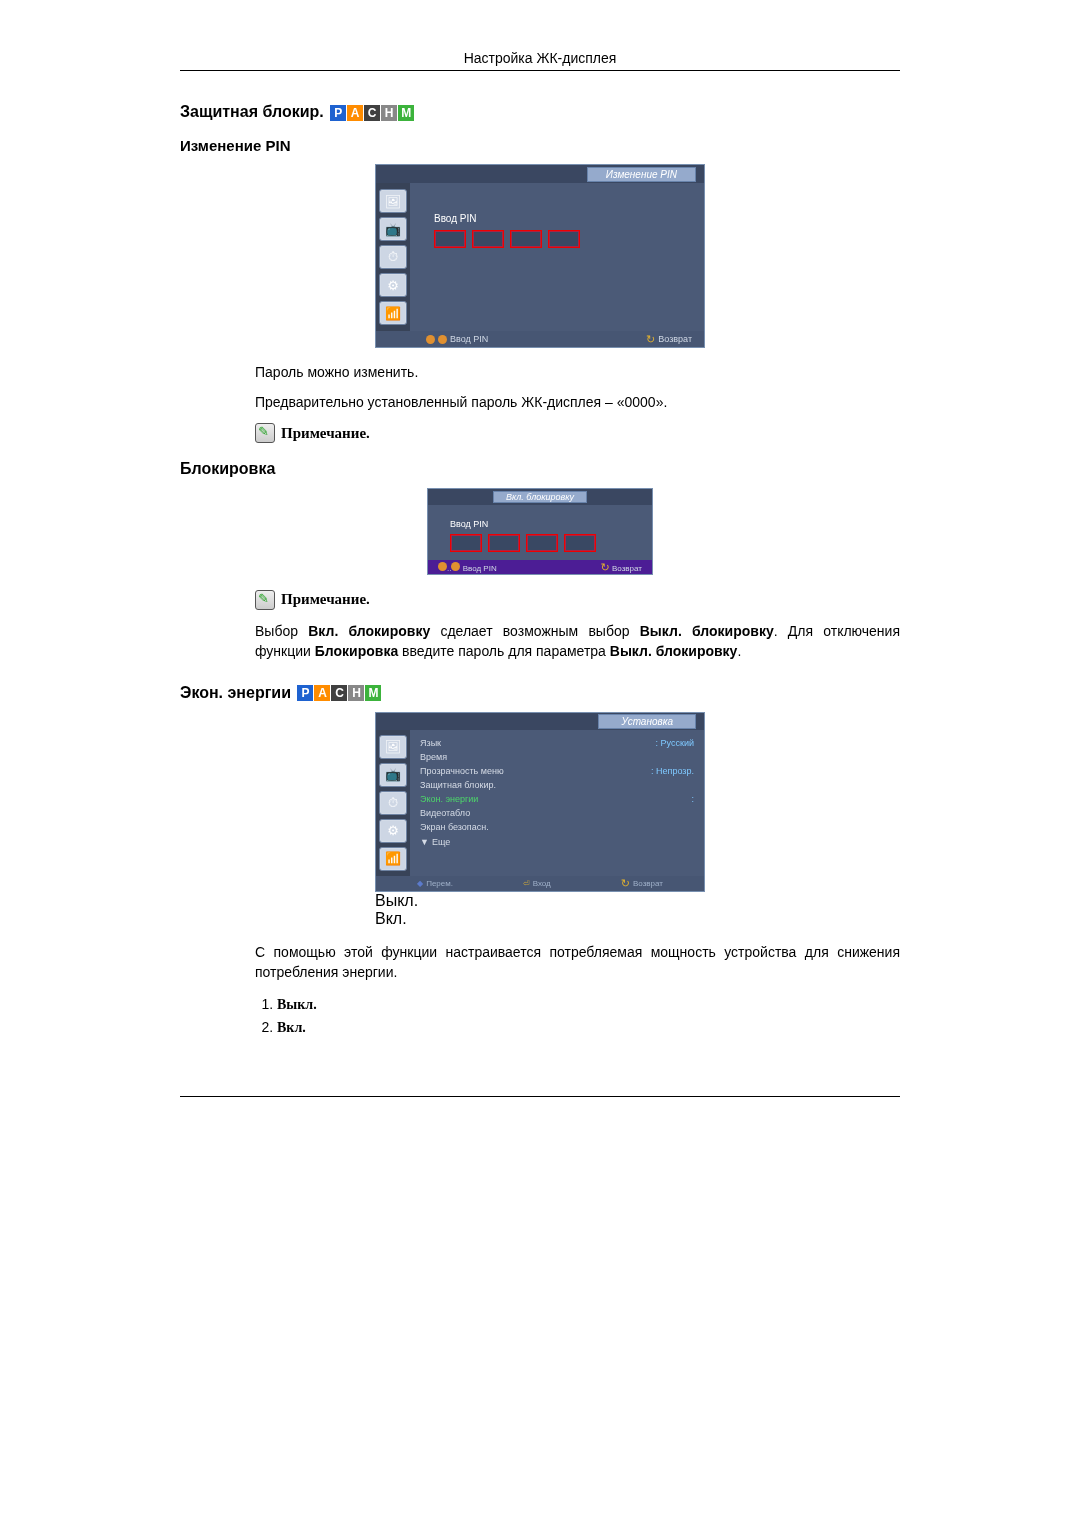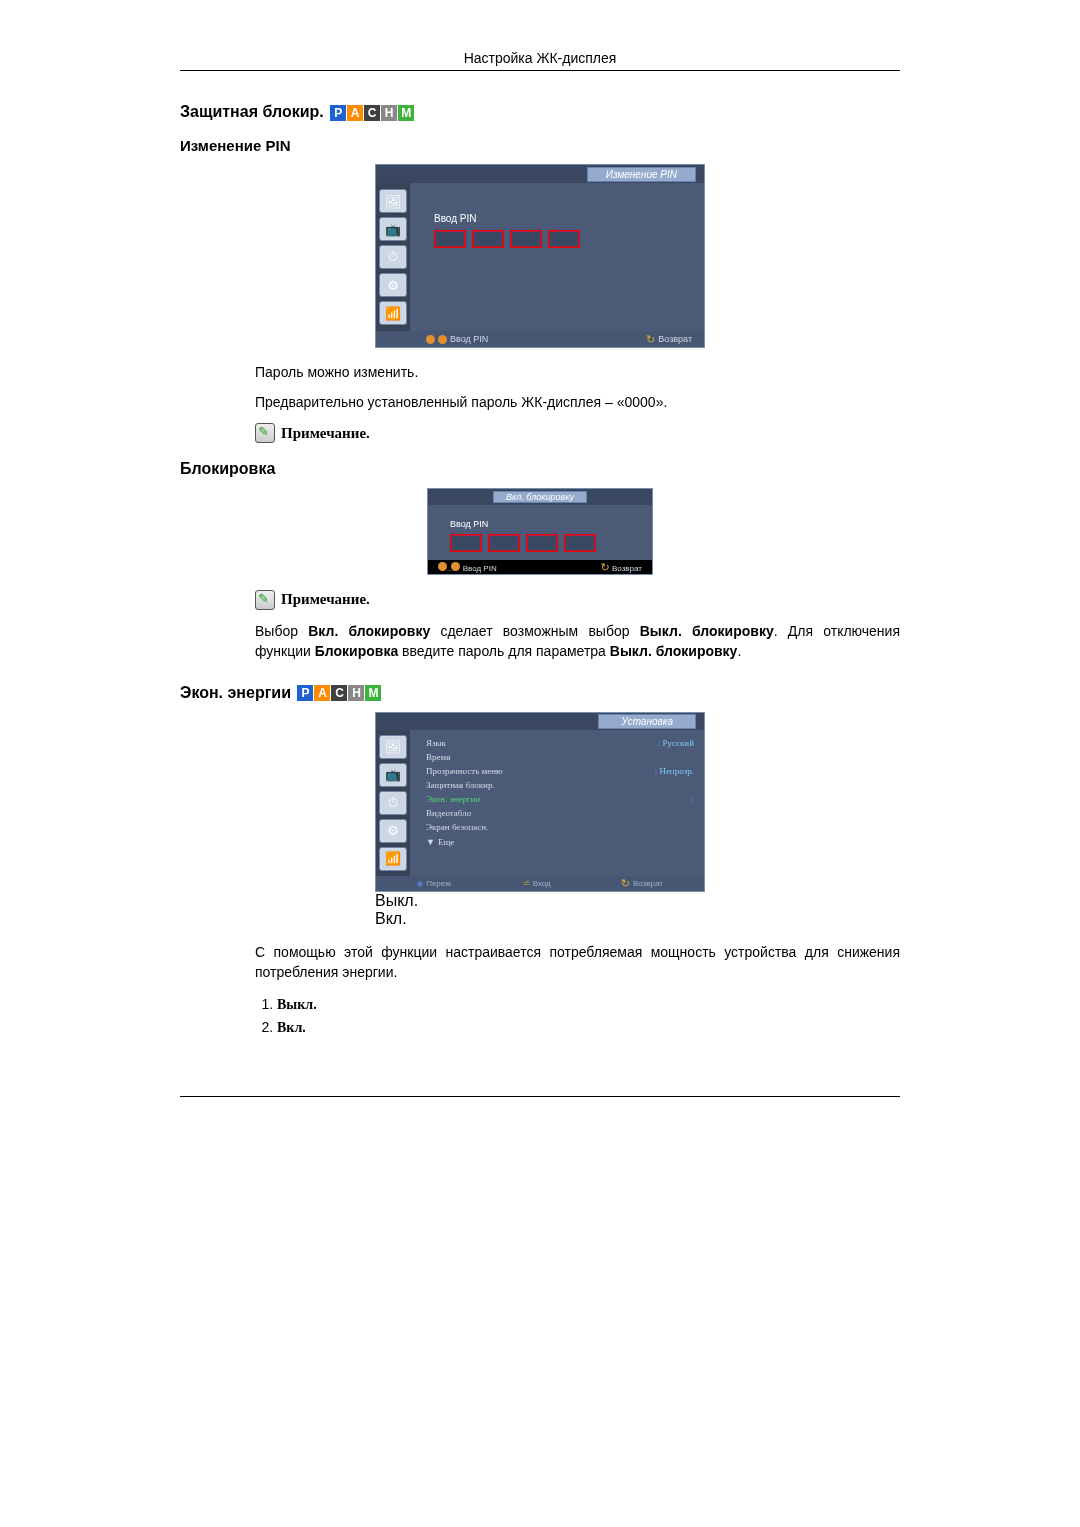--- a/index.html
+++ b/index.html
@@ -191,21 +191,21 @@
   .osd2 .titlebox {
     background:#95aacc;
     font-style:italic;
     padding:0 12px;
     border:1px solid #6883ab;
     font-size:9px;
   }
   .osd2 .content { padding: 14px 22px 8px 22px; }
   .osd2 .label { font-size:9px; margin-bottom:5px; }
   .osd2 .footer {
-    background:#000000;
+    background:#4c1d95;
     height:14px;
     display:flex;
     justify-content:space-between;
     align-items:center;
     padding:0 10px;
     font-size:8px;
     color:#cfd7e4;
   }
 
   
@@ -236,22 +236,21 @@
     width:34px;
     background:#384358;
     display:flex;
     flex-direction:column;
     align-items:center;
     gap:4px;
     padding:5px 0;
   }
   .osd3 .content {
     flex:1;
-    padding: 6px 10px 2px 16px;
-    font-family: Liberation Serif, serif;
+    padding: 6px 10px 2px 10px;
   }
   .osd3 .row {
     display:flex;
     justify-content:space-between;
     font-size:9px;
     padding:2px 0;
     color:#d5dbe6;
   }
   .osd3 .row .val { color:#7fc9ff; }
   .osd3 .row.hl .key { color:#4dd66a; }

